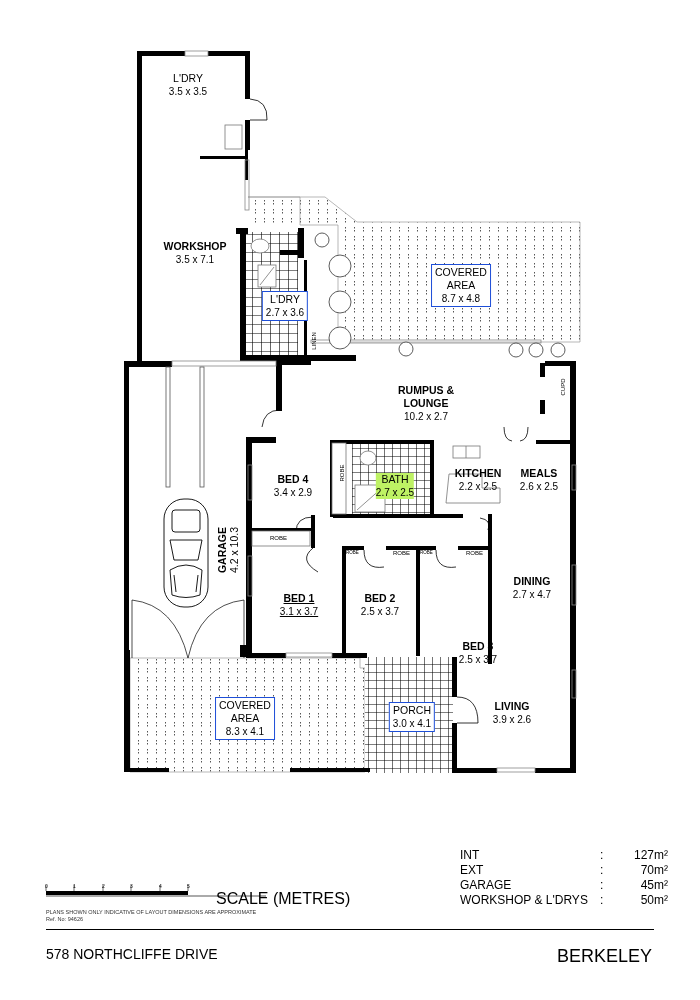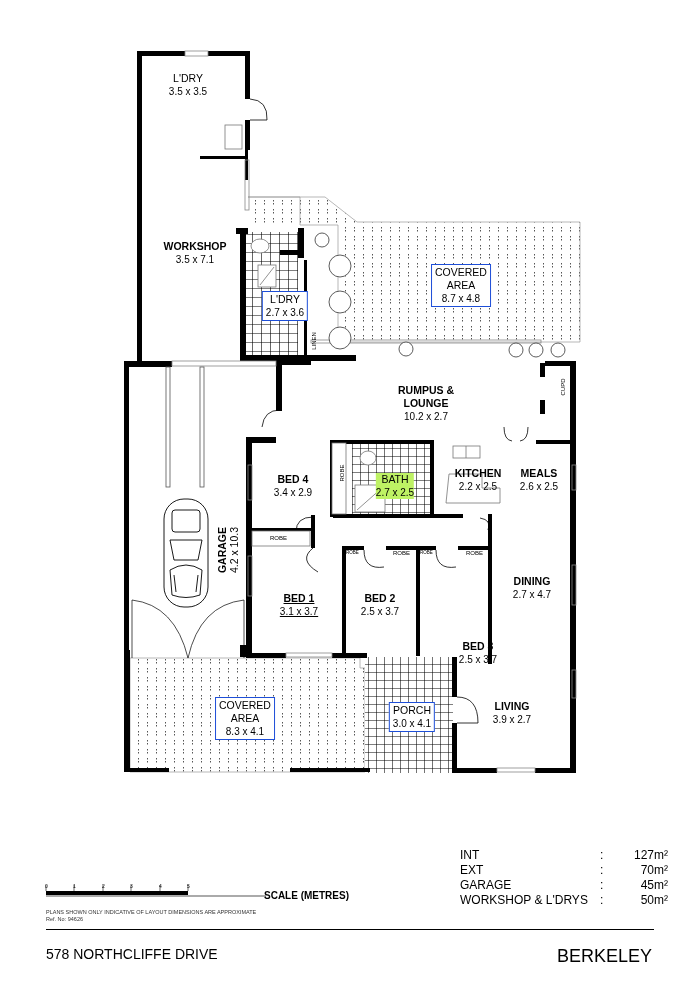--- a/index.html
+++ b/index.html
@@ -10,21 +10,21 @@
   .lbl .d{display:block;font-size:10px;}
   .bold .n{font-weight:bold;}
   .boxed{background:#fff;border:1px solid #1d4ed8;padding:1px 3px;}
   .tiny{position:absolute;font-size:6px;white-space:nowrap;}
   .rot{position:absolute;transform-origin:center;transform:rotate(-90deg);white-space:nowrap;}
   .areas{position:absolute;left:460px;top:848px;font-size:12px;line-height:15px;}
   .areas .row{display:flex;}
   .areas .k{width:140px;}
   .areas .c{width:14px;}
   .areas .v{width:54px;text-align:right;}
-  .scale-title{position:absolute;left:216px;top:890px;font-size:10px;font-weight:bold;margin-left:48px;}
+  .scale-title{position:absolute;left:216px;top:890px;font-size:16px;font-weight:normal;}
   .disclaimer{position:absolute;left:46px;top:909px;font-size:5.5px;color:#333;}
   .refno{position:absolute;left:46px;top:916px;font-size:5.5px;color:#333;}
   .footer-rule{position:absolute;left:46px;top:929px;width:608px;height:1px;background:#000;}
   .addr{position:absolute;left:46px;top:946px;font-size:14px;}
   .suburb{position:absolute;right:48px;top:946px;font-size:18px;}
   .tick{position:absolute;top:883px;font-size:5px;}
 </style>
 </head>
 <body>
 
@@ -269,21 +269,21 @@
       <span class="n" style="white-space:pre-line">COVERED
 AREA</span>
       <span class="d">8.3 x 4.1</span>
     </div>
 <div class="lbl boxed" style="left:412px;top:702px;">
       <span class="n">PORCH</span>
       <span class="d">3.0 x 4.1</span>
     </div>
 <div class="lbl bold" style="left:512px;top:700px;">
       <span class="n">LIVING</span>
-      <span class="d">3.9 x 2.7</span>
+      <span class="d">3.9 x 2.6</span>
     </div>
 
 
 <div class="rot" style="left:188px;top:538px;width:80px;text-align:center;font-size:10.5px;line-height:12px;">
   <span style="display:block;font-weight:bold;">GARAGE</span>
   <span style="display:block;">4.2 x 10.3</span>
 </div>
 
 
 <div class="rot tiny" style="left:234px;top:338px;">LINEN</div>

